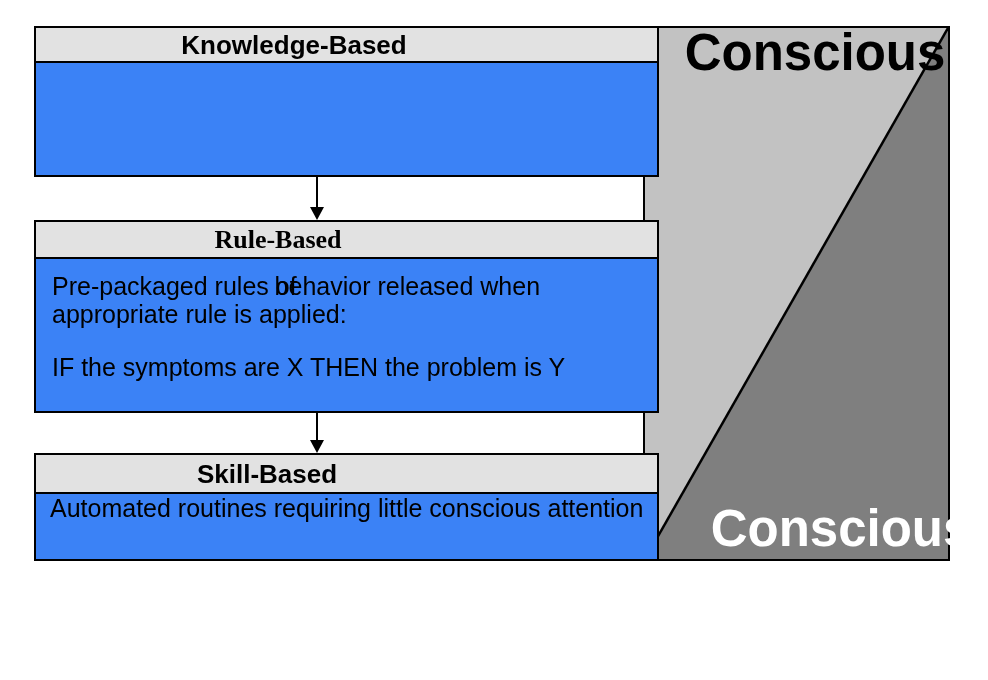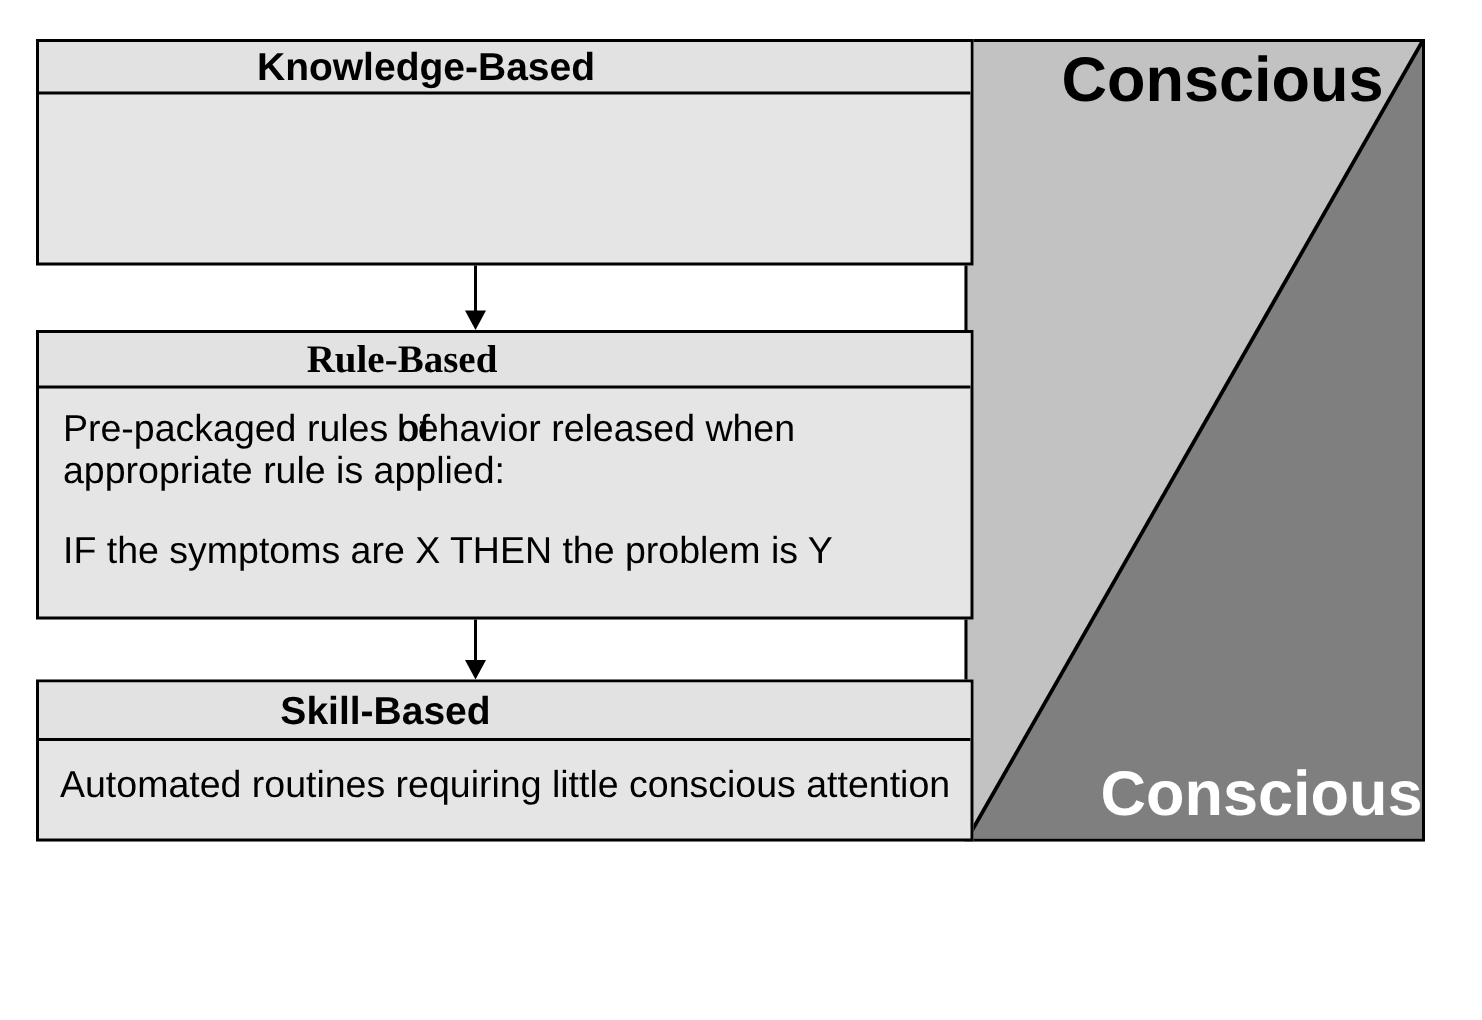--- a/index.html
+++ b/index.html
@@ -38,43 +38,43 @@
   .dark-tri {
     fill: var(--panel-dark, #7f7f7f);
   }
   .diag-line {
     stroke: var(--border, #000);
     stroke-width: 2.5;
   }
   .panel-label {
     position: absolute;
     font-weight: bold;
-    font-size: 42px;
+    font-size: 51px;
     line-height: 44px;
     white-space: nowrap;
     transform: translateX(-50%);
   }
   .label-conscious {
     left: 170px;
     top: 3px;
     color: #000;
   }
   .label-automatic {
     left: 196px;
     top: 479px;
     color: #ffffff;
   }
 
   
   .fbox {
     position: absolute;
-    left: 24px;
+    left: 34px;
     width: 625px;
     box-sizing: border-box;
-    background: #e5e5e5;
+    background: #3b82f6;
     border: 2px solid var(--border, #000);
   }
   #box-knowledge { top: 26px;  height: 151px; }
   #box-rule      { top: 220px; height: 193px; }
   #box-skill     { top: 453px; height: 108px; }
 
   .fbox-header {
     position: relative;
     box-sizing: border-box;
     background: var(--header-fill, #e2e2e2);
@@ -102,21 +102,21 @@
   }
   #box-knowledge .fbox-body {
     padding: 15px 6px 0 16px;
     line-height: 38px;
   }
   #box-rule .fbox-body {
     padding: 13px 6px 0 16px;
     line-height: 28px;
   }
   #box-skill .fbox-body {
-    padding: 15px 2px 0 14px;
+    padding: 0 2px 0 14px;
     line-height: 28px;
   }
   .rule-gap { height: 25px; }
   .overlap-run { margin-left: -22px; }
   p.bline { margin: 0; }
 
   
   .arrow {
     position: absolute;
     left: 310px;

